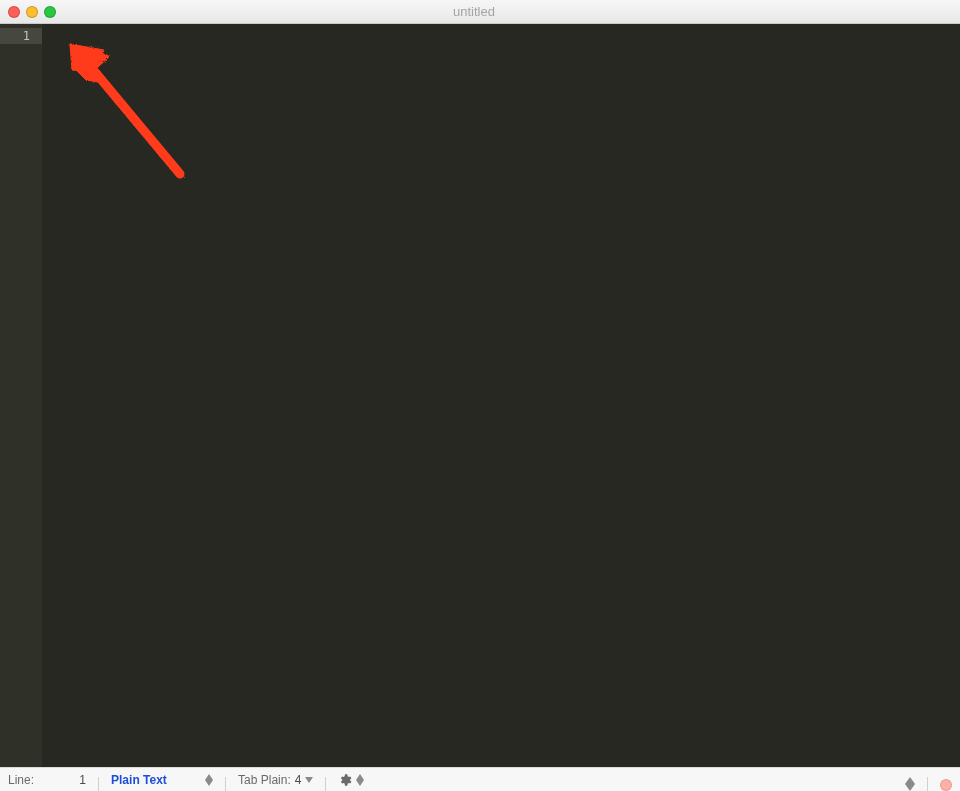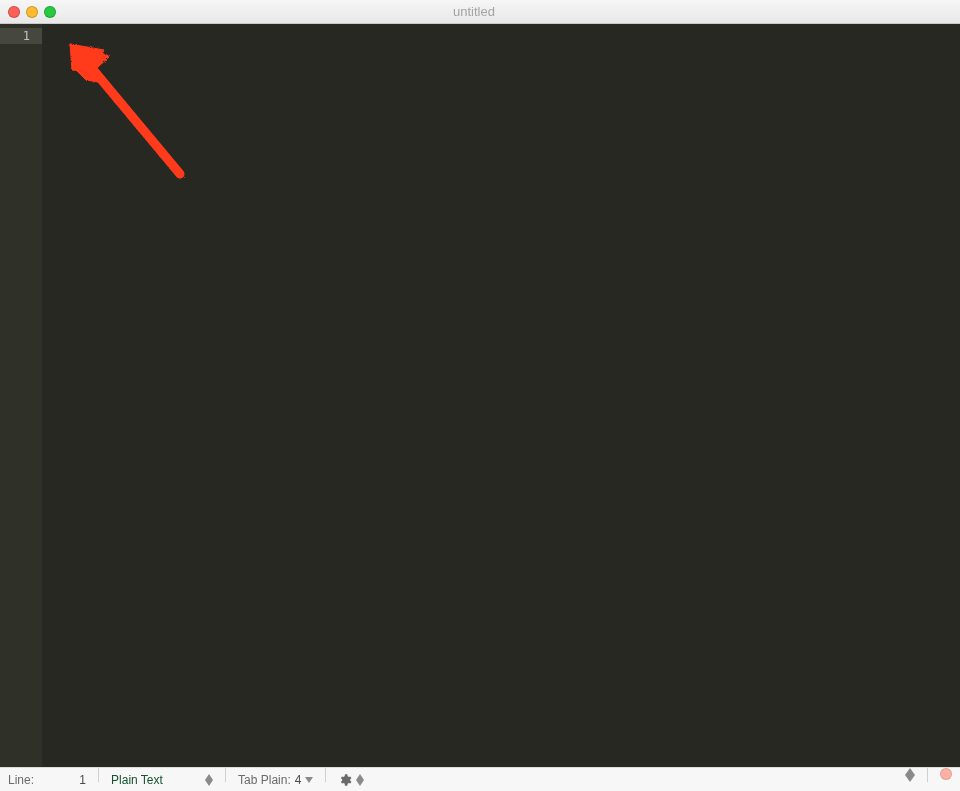--- a/index.html
+++ b/index.html
@@ -94,21 +94,21 @@
       top: 0;
       pointer-events: none;
     }
     
     .statusbar {
       height: 24px;
       flex: 0 0 auto;
       background: #f7f7f7;
       border-top: 1px solid #dcdcdc;
       display: flex;
-      align-items: flex-start;
+      align-items: flex-end;
       font-size: 12px;
       color: #6a6a6a;
       padding: 0 8px;
       gap: 6px;
     }
     .statusbar .seg {
       display: flex;
       align-items: center;
       gap: 4px;
       height: 100%;
@@ -128,21 +128,21 @@
       color: #4a4a4a;
     }
     .spacer { flex: 1; }
     .stepper {
       display: inline-flex;
       flex-direction: column;
       line-height: 0;
       color: #8a8a8a;
     }
     .stepper svg { display:block; }
-    .seg .lang-label { min-width: 90px; color:#14532d; }
+    .seg .lang-label { min-width: 90px; color:#1d4ed8;font-weight:bold; }
     .record-dot {
       width: 12px;
       height: 12px;
       border-radius: 50%;
       background: #ffb0a5;
       border: 0.5px solid rgba(0,0,0,0.1);
     }
   </style>
 </head>
 <body>

